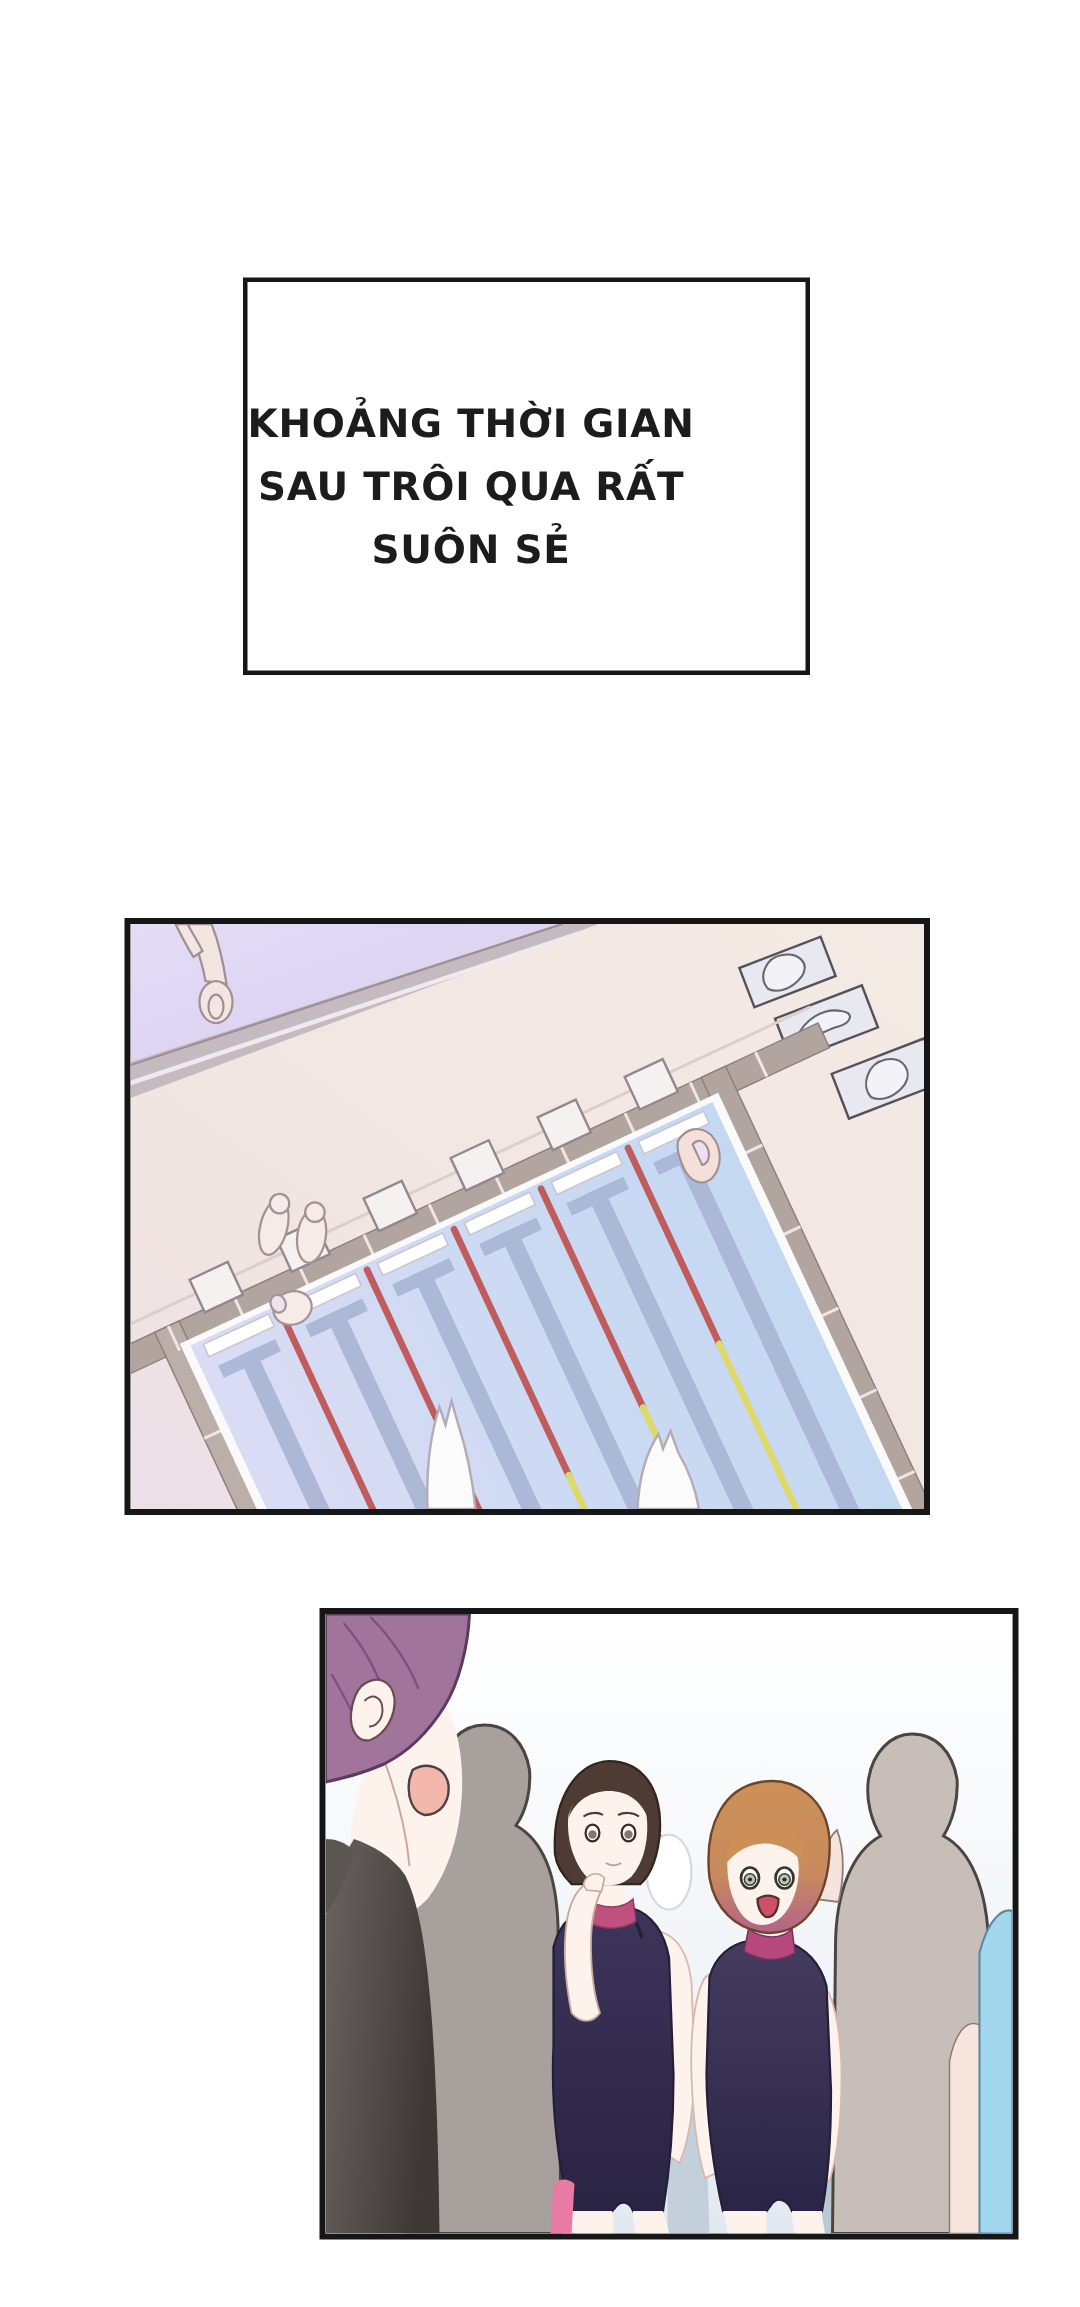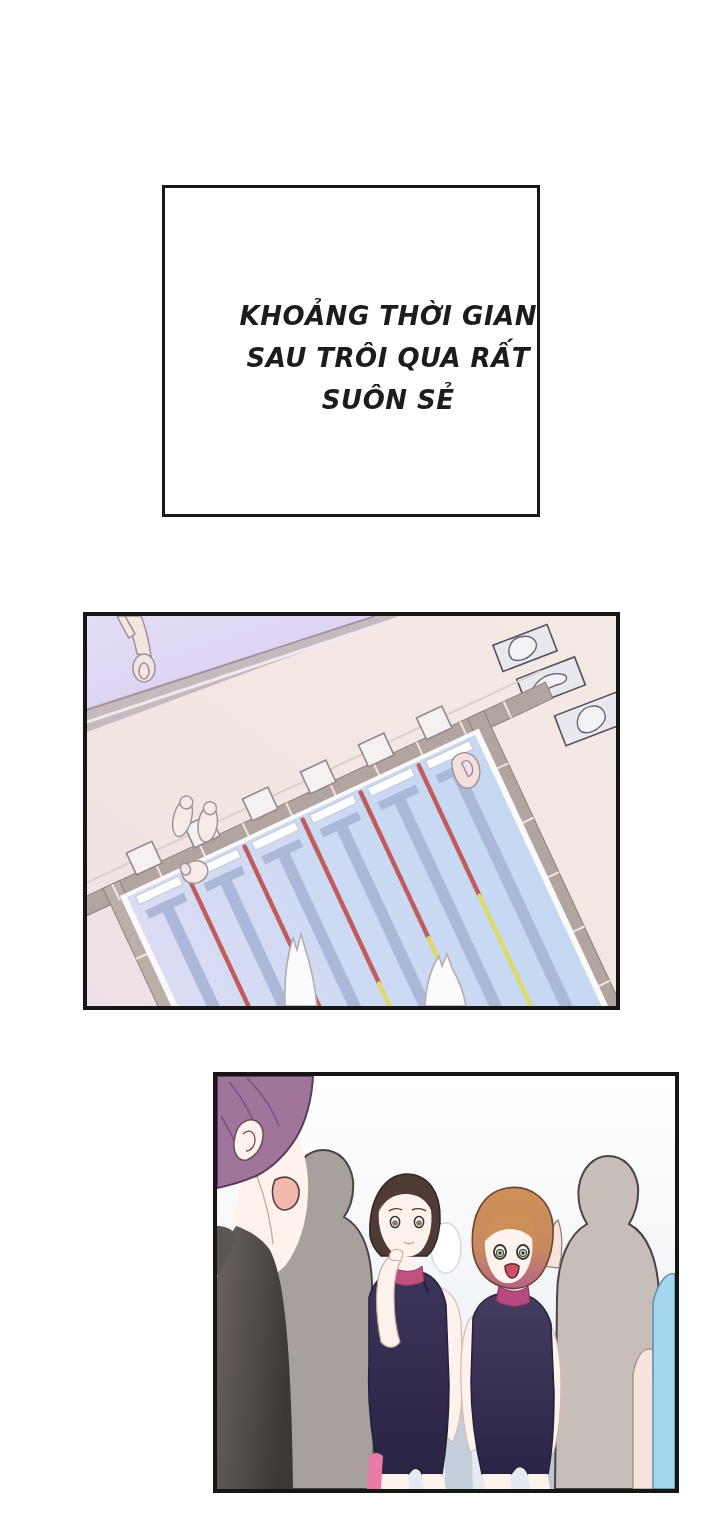--- a/index.html
+++ b/index.html
@@ -7,23 +7,23 @@
     width:720px;height:1538px;
     background:#ffffff;
     font-family:"DejaVu Sans","Liberation Sans",sans-serif;
     position:relative;overflow:hidden;
   }
   .page{position:absolute;inset:0;}
   .panel{position:absolute;background:#fff;border:4px solid #161616;box-sizing:border-box;overflow:hidden;}
 
   
   .caption-panel{
-    left:162px;top:185px;width:378px;height:332px;
+    left:162px;top:185px;width:378px;height:265px;
     border-width:3px;
-    display:flex;align-items:center;justify-content:flex-end;font-style:italic;
+    display:flex;align-items:center;justify-content:flex-start;
   }
   .caption-text{
     margin:0;padding-top:14px;
     font-size:26px;font-weight:bold;line-height:42px;
     letter-spacing:.5px;color:#1c1c1c;text-align:center;
     white-space:pre-line;
   }
 
   
   .pool-panel{left:83px;top:612px;width:537px;height:398px;}

